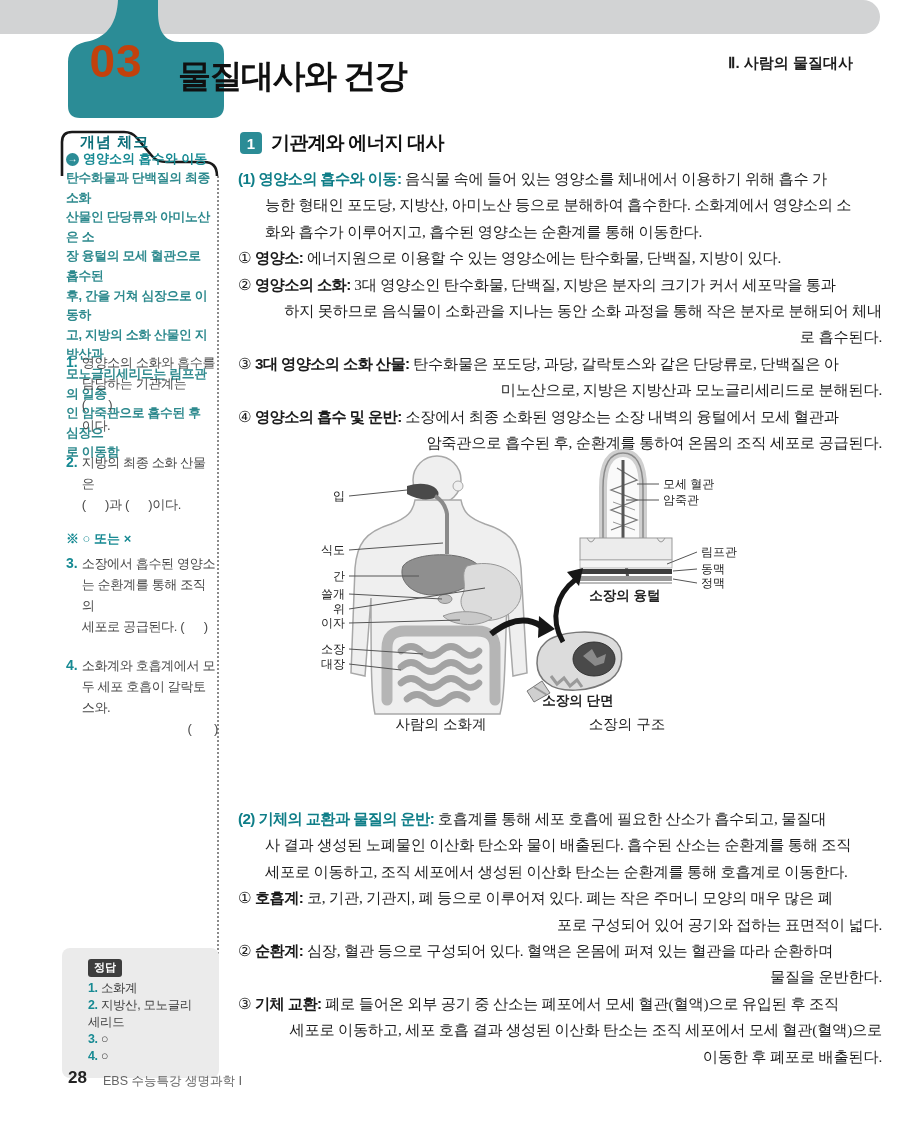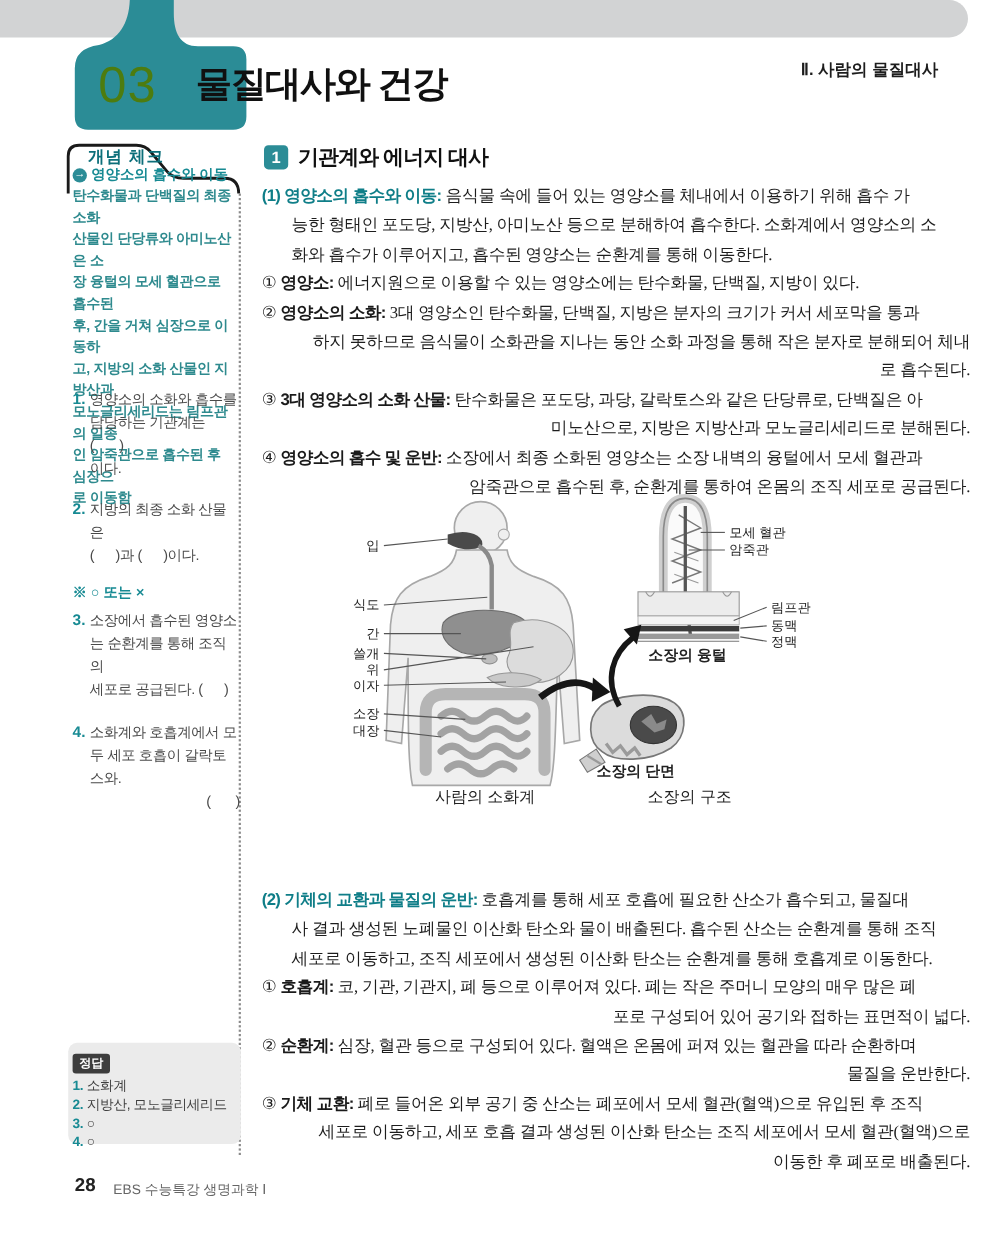--- a/index.html
+++ b/index.html
@@ -2,43 +2,43 @@
 <html><head>
 <meta charset="utf-8">
 <style>
   html,body{margin:0;padding:0;background:#fff;}
   .page{position:relative;width:900px;height:1135px;background:#fff;overflow:hidden;
         font-family:"Liberation Sans",sans-serif;}
   
   .top-bar{position:absolute;left:0;top:0;width:880px;height:34px;background:#d2d3d4;
            border-radius:0 17px 17px 0;}
   .ribbon{position:absolute;left:60px;top:0;}
-  .unit-no{position:absolute;left:68px;top:50px;width:96px;text-align:center;
-           font-size:46px;font-weight:400;color:#4d7c0f;letter-spacing:1px;}
+  .unit-no{position:absolute;left:68px;top:34px;width:96px;text-align:center;
+           font-size:46px;font-weight:700;color:#c2410c;letter-spacing:1px;}
   .page-title{position:absolute;left:178px;top:54px;font-size:33px;font-weight:800;
               color:#101010;letter-spacing:-1.5px;}
   .chapter{position:absolute;left:728px;top:54px;font-size:15px;font-weight:700;color:#1d1d1d;}
   
   .side-dotted{position:absolute;left:217px;top:176px;height:874px;border-left:2px dotted #8a8a8a;}
   .tab-svg{position:absolute;left:60px;top:126px;}
   .tab-label{position:absolute;left:80px;top:133px;font-size:15px;font-weight:800;
              color:#0c6f7a;letter-spacing:1px;}
   .note{position:absolute;left:66px;top:150px;width:150px;color:#2e8a8e;}
   .note-title{display:flex;align-items:center;gap:4px;font-size:13px;font-weight:800;color:#178a93;}
   .arrow-ic{display:inline-flex;align-items:center;justify-content:center;width:13px;height:13px;
             border-radius:50%;background:#2b8c96;color:#fff;font-size:10px;line-height:1;}
   .note-line{font-size:12.8px;line-height:19.6px;letter-spacing:-0.3px;font-weight:600;}
   .qs{position:absolute;left:66px;top:352px;width:152px;color:#4a4a4a;}
   .q{display:flex;gap:4px;}
   .qno{color:#178a93;font-weight:800;font-size:14px;line-height:21px;}
   .qtext{font-size:13.1px;line-height:21px;letter-spacing:-0.4px;}
   .qtext .r{text-align:right;}
   .ox{color:#178a93;font-weight:800;font-size:13px;line-height:20px;}
-  .answers{position:absolute;left:62px;top:948px;width:157px;height:92px;background:#ebebeb;
-           border-radius:8px;padding:9px 4px;box-sizing:border-box;}
+  .answers{position:absolute;left:62px;top:948px;width:157px;height:130px;background:#ebebeb;
+           border-radius:8px;padding:9px 26px;box-sizing:border-box;}
   .ans-badge{display:inline-block;background:#3d3d3d;color:#fff;font-size:11px;font-weight:700;
              padding:1px 6px 2px;border-radius:3px;}
   .ans-line{font-size:12.4px;line-height:17px;color:#3f3f3f;letter-spacing:-0.3px;}
   .ans-line .qno{font-size:12.4px;line-height:17px;}
   
   .sec-h{position:absolute;left:240px;top:130px;display:flex;align-items:center;gap:9px;}
   .sec-badge{width:22px;height:22px;background:#2b8c96;border-radius:4px;color:#fff;
              font-size:15px;font-weight:800;display:flex;align-items:center;justify-content:center;}
   .sec-title{font-size:19px;font-weight:800;color:#101010;letter-spacing:-0.8px;}
   .content{position:absolute;left:238px;width:644px;

